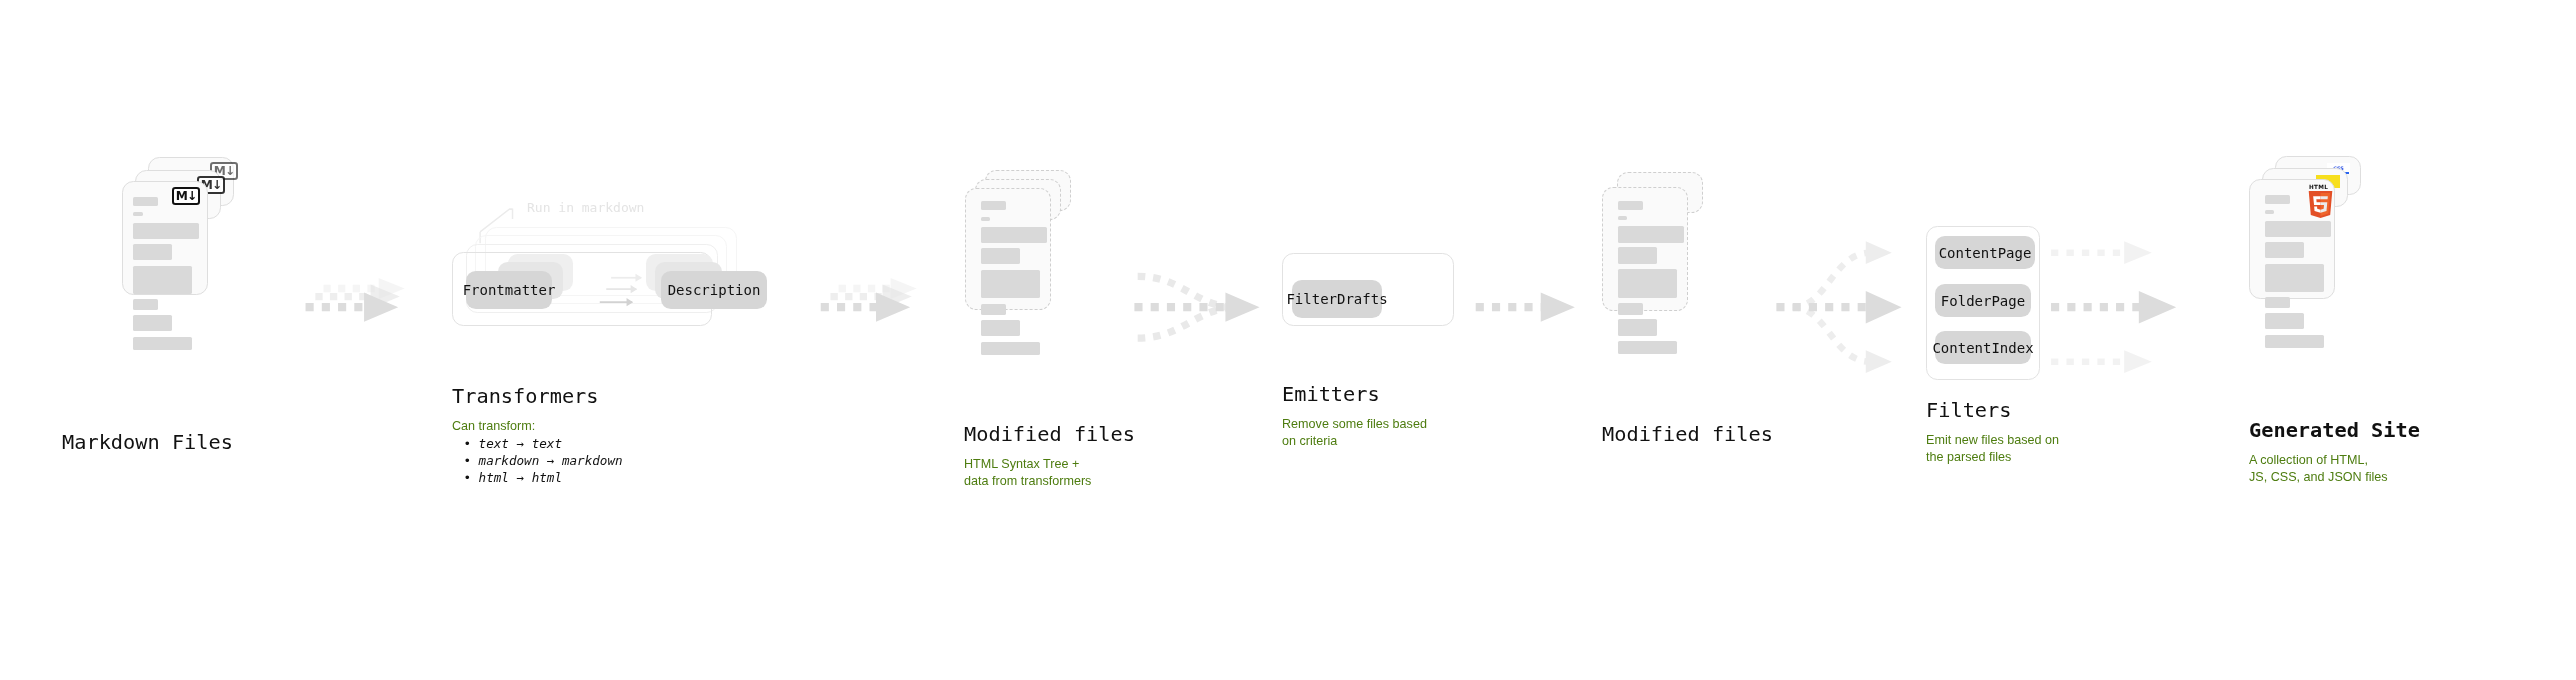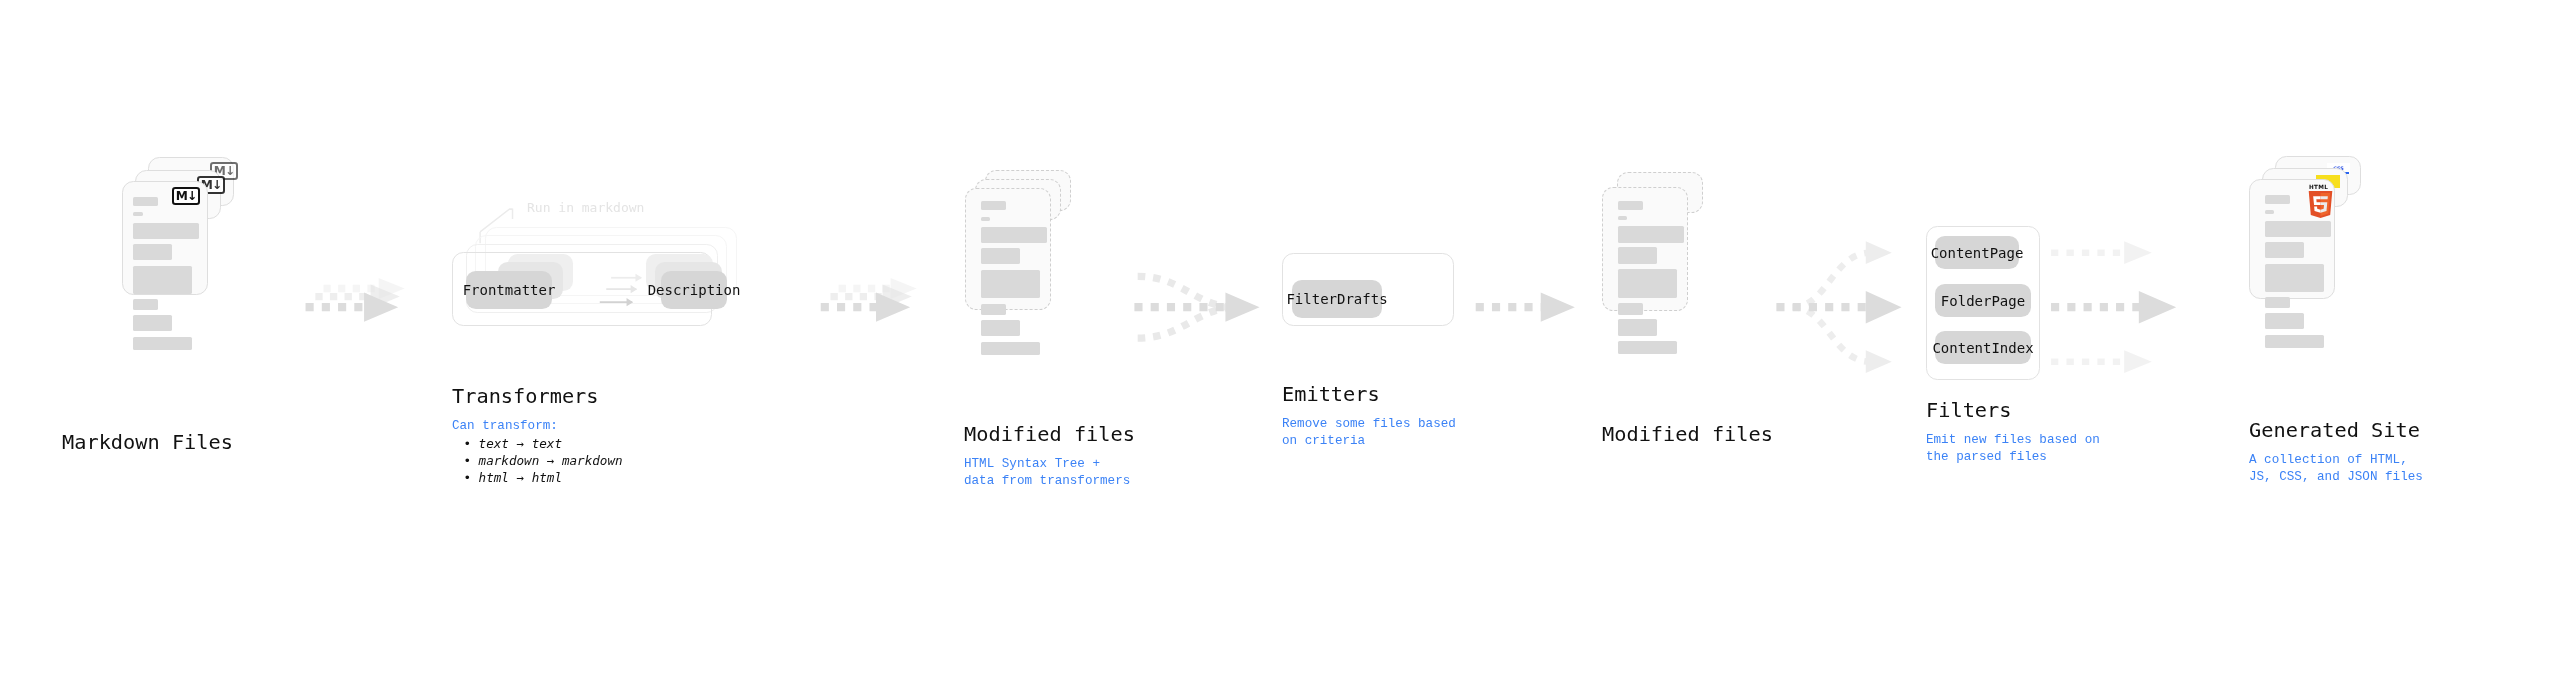--- a/index.html
+++ b/index.html
@@ -80,22 +80,22 @@
   .chip.fainter{background:#efefef;color:transparent;}
 
   
   .title{
     position:absolute;white-space:nowrap;
     font-family:"DejaVu Sans Mono","Liberation Mono",monospace;
     font-size:20.3px;color:#111;letter-spacing:0px;
   }
   .subtitle{
     position:absolute;white-space:pre;
-    font-family:Liberation Mono, monospace;
-    font-size:12.6px;line-height:17px;color:#3b82f6;
+    font-family:Liberation Sans, sans-serif;
+    font-size:12.6px;line-height:17px;color:#4d7c0f;
   }
   .sublist{
     position:absolute;
     font-family:"DejaVu Sans Mono","Liberation Mono",monospace;
     font-size:12.6px;line-height:17px;color:#111;
   }
   .sublist .li{white-space:pre;padding-left:11.4px;}
 
   .annot{
     position:absolute;white-space:nowrap;
@@ -171,21 +171,21 @@
     </g>
     <g stroke="#d2d2d2" stroke-width="2.2" fill="none">
       <path d="M -14 42 L 26 42"></path>
         <path d="M 19 37 L 27 42 L 19 47" fill="#d2d2d2" stroke="none"></path>
     </g>
   </svg>
 
   <div class="chip" style="left:466px;top:271px;width:86px;height:38px;">
     <span>Frontmatter</span>
   </div>
-  <div class="chip" style="left:661px;top:271px;width:66px;height:38px;">
+  <div class="chip" style="left:661px;top:271px;width:106px;height:38px;">
     <span>Description</span>
   </div>
 
   <div class="title" style="left:452px;top:384px;">Transformers</div>
   <div class="subtitle" style="left:452px;top:418px;">Can transform:</div>
   <div class="sublist" style="left:452px;top:435px;font-style:italic;">
     <div class="li">• text → text</div>
     <div class="li">• markdown → markdown</div>
     <div class="li">• html → html</div>
   </div>
@@ -233,21 +233,21 @@
       <div class="bar" style="left:14.6px;top:115px;width:25px;height:11.4px;"></div>
       <div class="bar" style="left:14.6px;top:131px;width:39px;height:16.3px;"></div>
       <div class="bar" style="left:14.6px;top:153px;width:59px;height:13px;"></div>
     </div>
   </div>
   <div class="title" style="left:1602px;top:422px;">Modified files</div>
 </div>
 
 <div class="stage">
   <div class="groupbox" style="left:1926px;top:226px;width:114px;height:154px;"></div>
-  <div class="chip" style="left:1935px;top:236px;width:84px;height:33px;">
+  <div class="chip" style="left:1935px;top:236px;width:100px;height:33px;">
     <span>ContentPage</span>
   </div>
   <div class="chip" style="left:1935px;top:284px;width:96px;height:33px;">
     <span>FolderPage</span>
   </div>
   <div class="chip" style="left:1935px;top:331px;width:96px;height:33px;">
     <span>ContentIndex</span>
   </div>
   <div class="title" style="left:1926px;top:398px;">Filters</div>
   <div class="subtitle" style="left:1926px;top:432px;">Emit new files based on
@@ -281,21 +281,21 @@
       <svg width="29" height="29" viewBox="0 0 32 32" style="position:absolute;top:7.3px;left:1.6px;">
         <path d="M3 0 L29 0 L26.7 26.4 L16 29.7 L5.3 26.4 Z" fill="#e34f26"></path>
         <path d="M16 2.2 L16 27.6 L24.7 24.9 L26.6 2.2 Z" fill="#ef652a"></path>
         <path d="M16 12.3 L11.7 12.3 L11.4 9 L16 9 L16 5.8 L7.9 5.8 L8.9 15.5 L16 15.5 Z" fill="#fff"></path>
         <path d="M16 20.6 L12.4 19.6 L12.2 17 L9 17 L9.4 22.1 L16 23.9 Z" fill="#fff"></path>
         <path d="M16 15.5 L19.9 15.5 L19.5 19.6 L16 20.6 L16 23.9 L22.6 22.1 L23.5 12.3 L16 12.3 Z" fill="#ebebeb"></path>
         <path d="M16 5.8 L16 9 L23.8 9 L24.1 5.8 Z" fill="#ebebeb"></path>
       </svg>
     </div>
   </div>
-  <div class="title" style="left:2249px;top:418px;">Generated Site</div>
+  <div class="title" style="left:2249px;top:418px;font-weight:bold;">Generated Site</div>
   <div class="subtitle" style="left:2249px;top:452px;">A collection of HTML,
 JS, CSS, and JSON files</div>
 </div>
 
 <svg class="arrow-layer" width="2576" height="681" style="left:0;top:0;" viewBox="0 0 3170 838">
   <defs>
     
   </defs>
 
   <g>

